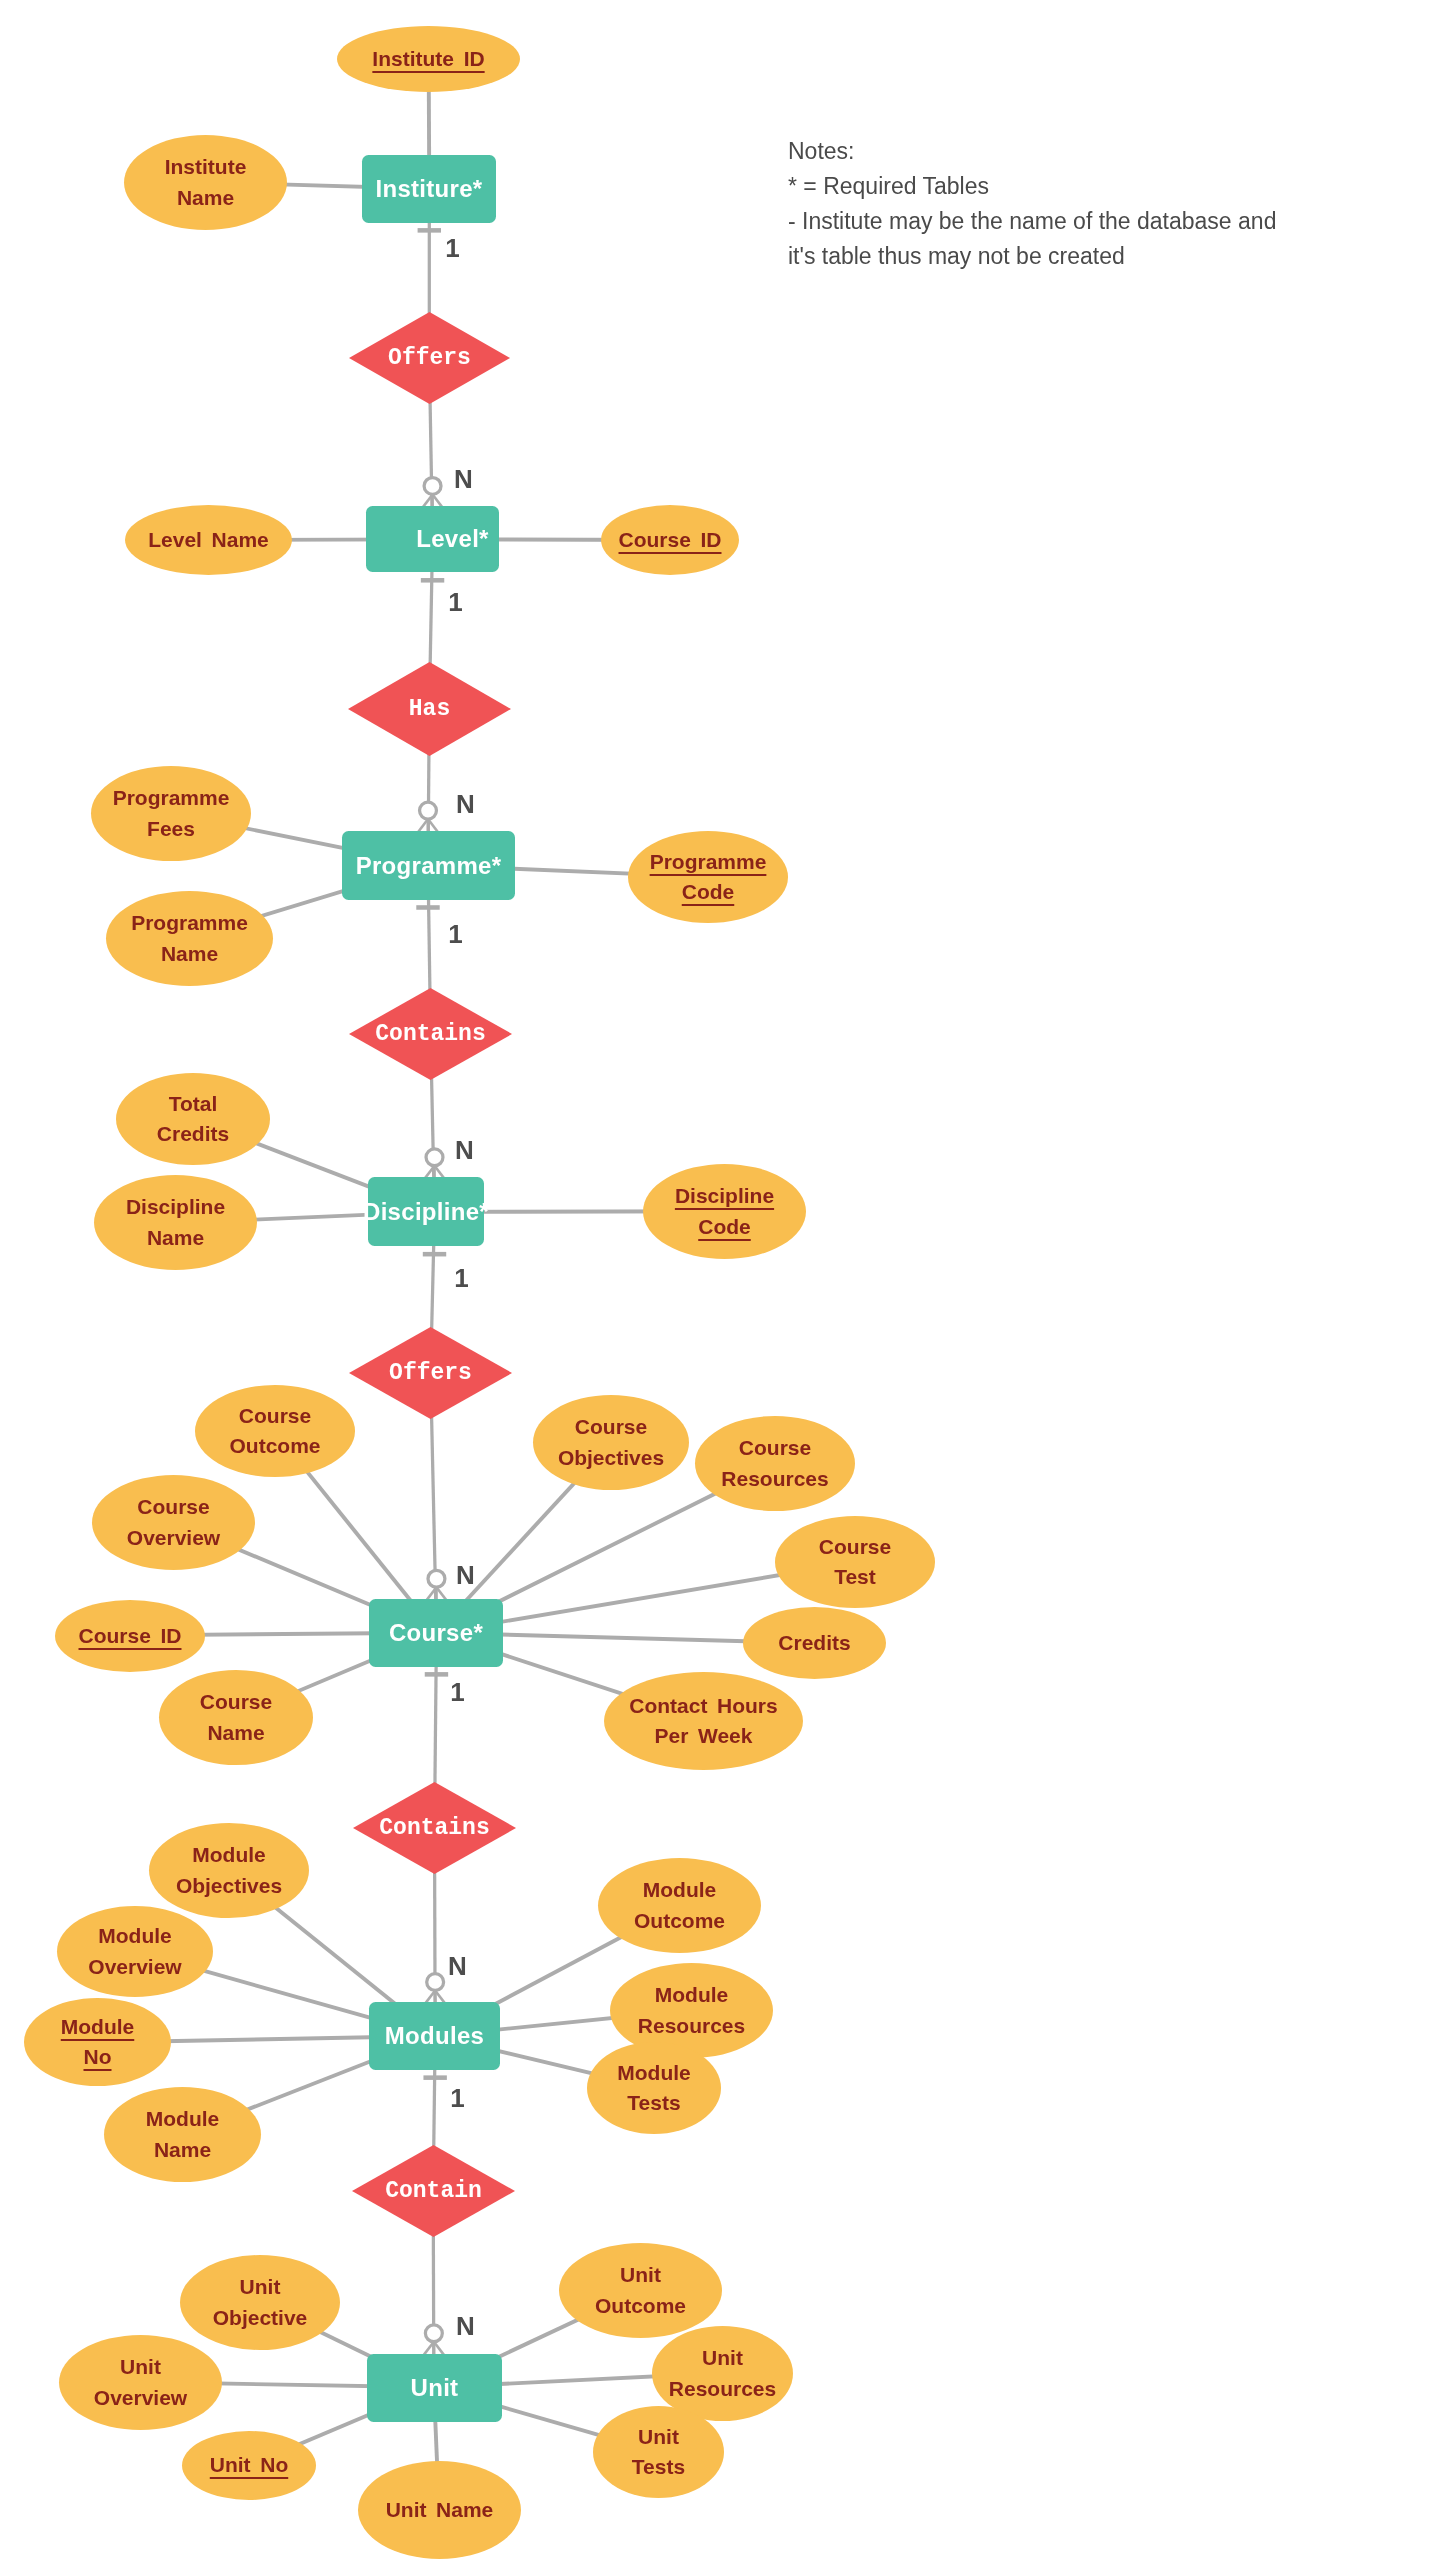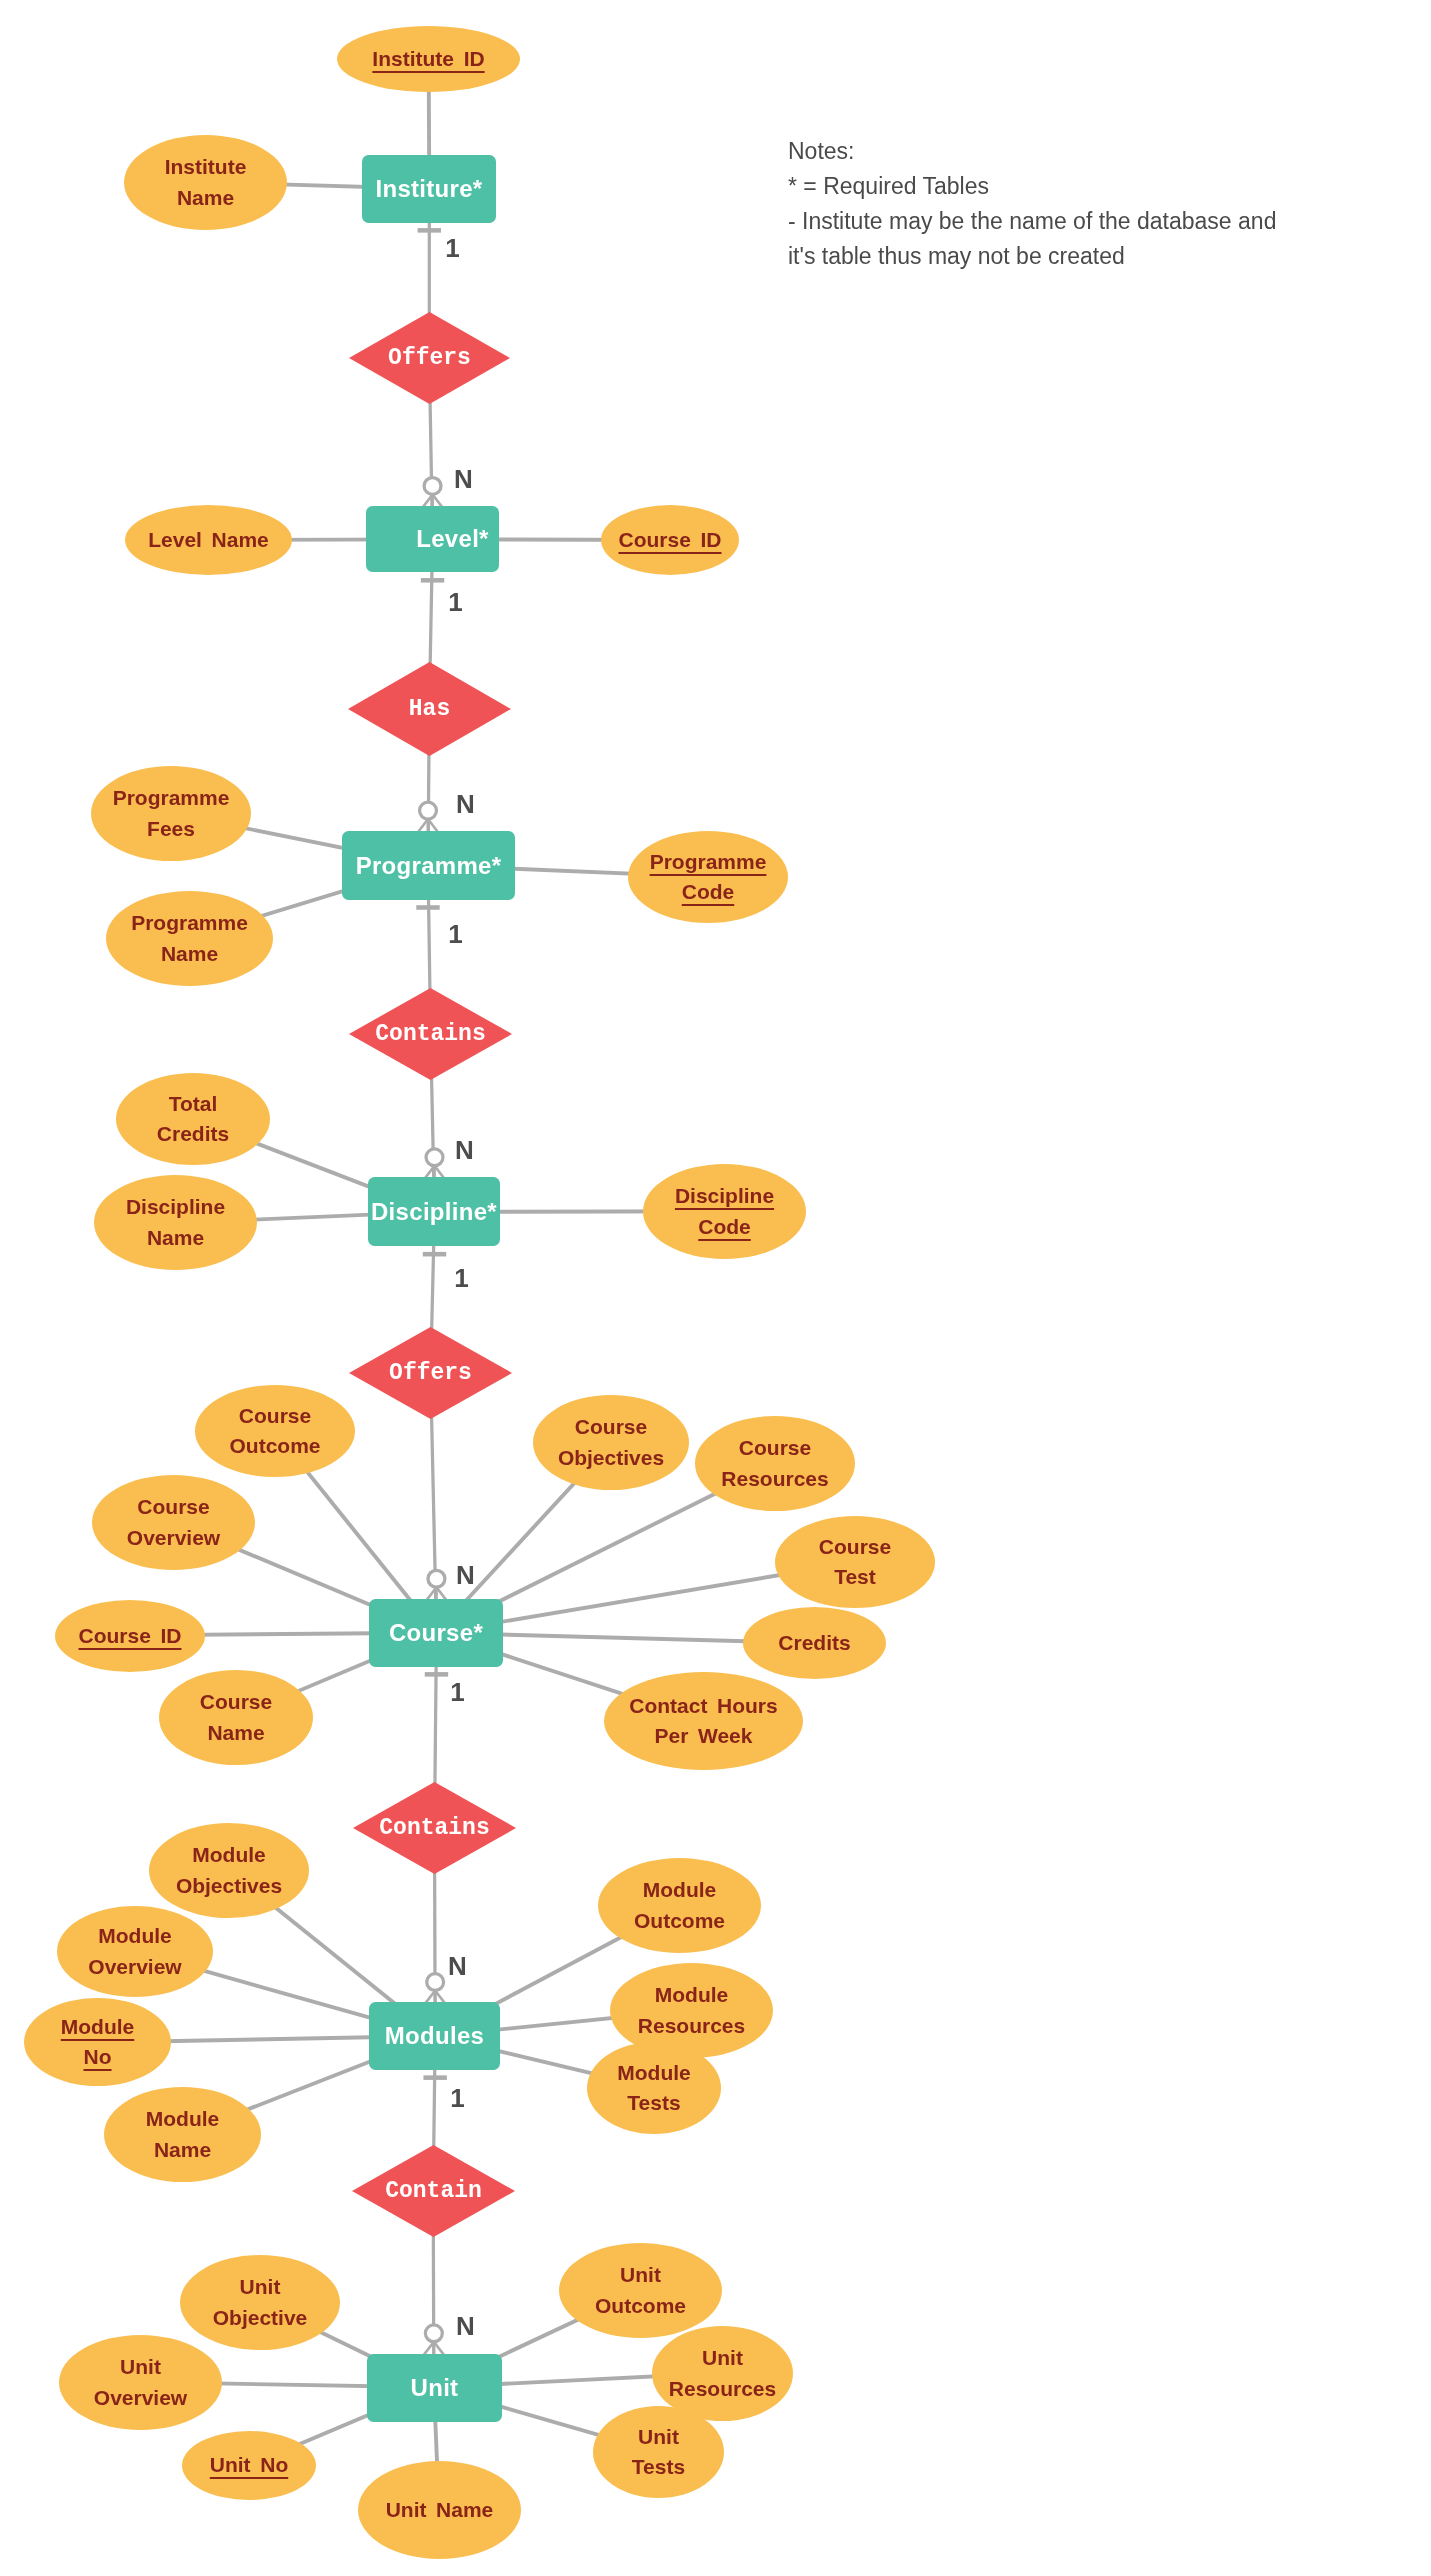--- a/index.html
+++ b/index.html
@@ -127,21 +127,21 @@
     </svg>
   <div class="notes">
     <div class="notes-line">Notes:</div>
     <div class="notes-line">* = Required Tables</div>
     <div class="notes-line">- Institute may be the name of the database and</div>
     <div class="notes-line">it's table thus may not be created</div>
   </div>
 <div class="node entity" style="left: 362px; top: 155px; width: 134px; height: 68px;">Institure*</div>
     <div class="node entity" style="left: 366px; top: 506px; width: 133px; height: 66px; padding-left: 40px;">Level*</div>
     <div class="node entity" style="left: 342px; top: 831px; width: 173px; height: 69px;">Programme*</div>
-    <div class="node entity" style="left: 368px; top: 1177px; width: 132px; height: 69px;">Discipline*</div>
+    <div class="node entity" style="left: 368px; top: 1177px; width: 116px; height: 69px;">Discipline*</div>
     <div class="node entity" style="left: 369px; top: 1599px; width: 134px; height: 68px; text-align: right;">Course*</div>
     <div class="node entity" style="left: 369px; top: 2002px; width: 131px; height: 68px;">Modules</div>
     <div class="node entity" style="left: 367px; top: 2354px; width: 135px; height: 68px;">Unit</div>
     <div class="node relationship" style="left: 349px; top: 312px; width: 161px; height: 92px;">Offers</div>
     <div class="node relationship" style="left: 348px; top: 662px; width: 163px; height: 94px;">Has</div>
     <div class="node relationship" style="left: 349px; top: 988px; width: 163px; height: 92px;">Contains</div>
     <div class="node relationship" style="left: 349px; top: 1327px; width: 163px; height: 92px;">Offers</div>
     <div class="node relationship" style="left: 353px; top: 1782px; width: 163px; height: 92px;">Contains</div>
     <div class="node relationship" style="left: 352px; top: 2145px; width: 163px; height: 92px;">Contain</div>
     <div class="node attribute key" style="left: 337px; top: 26px; width: 183px; height: 66px;">Institute ID</div>

